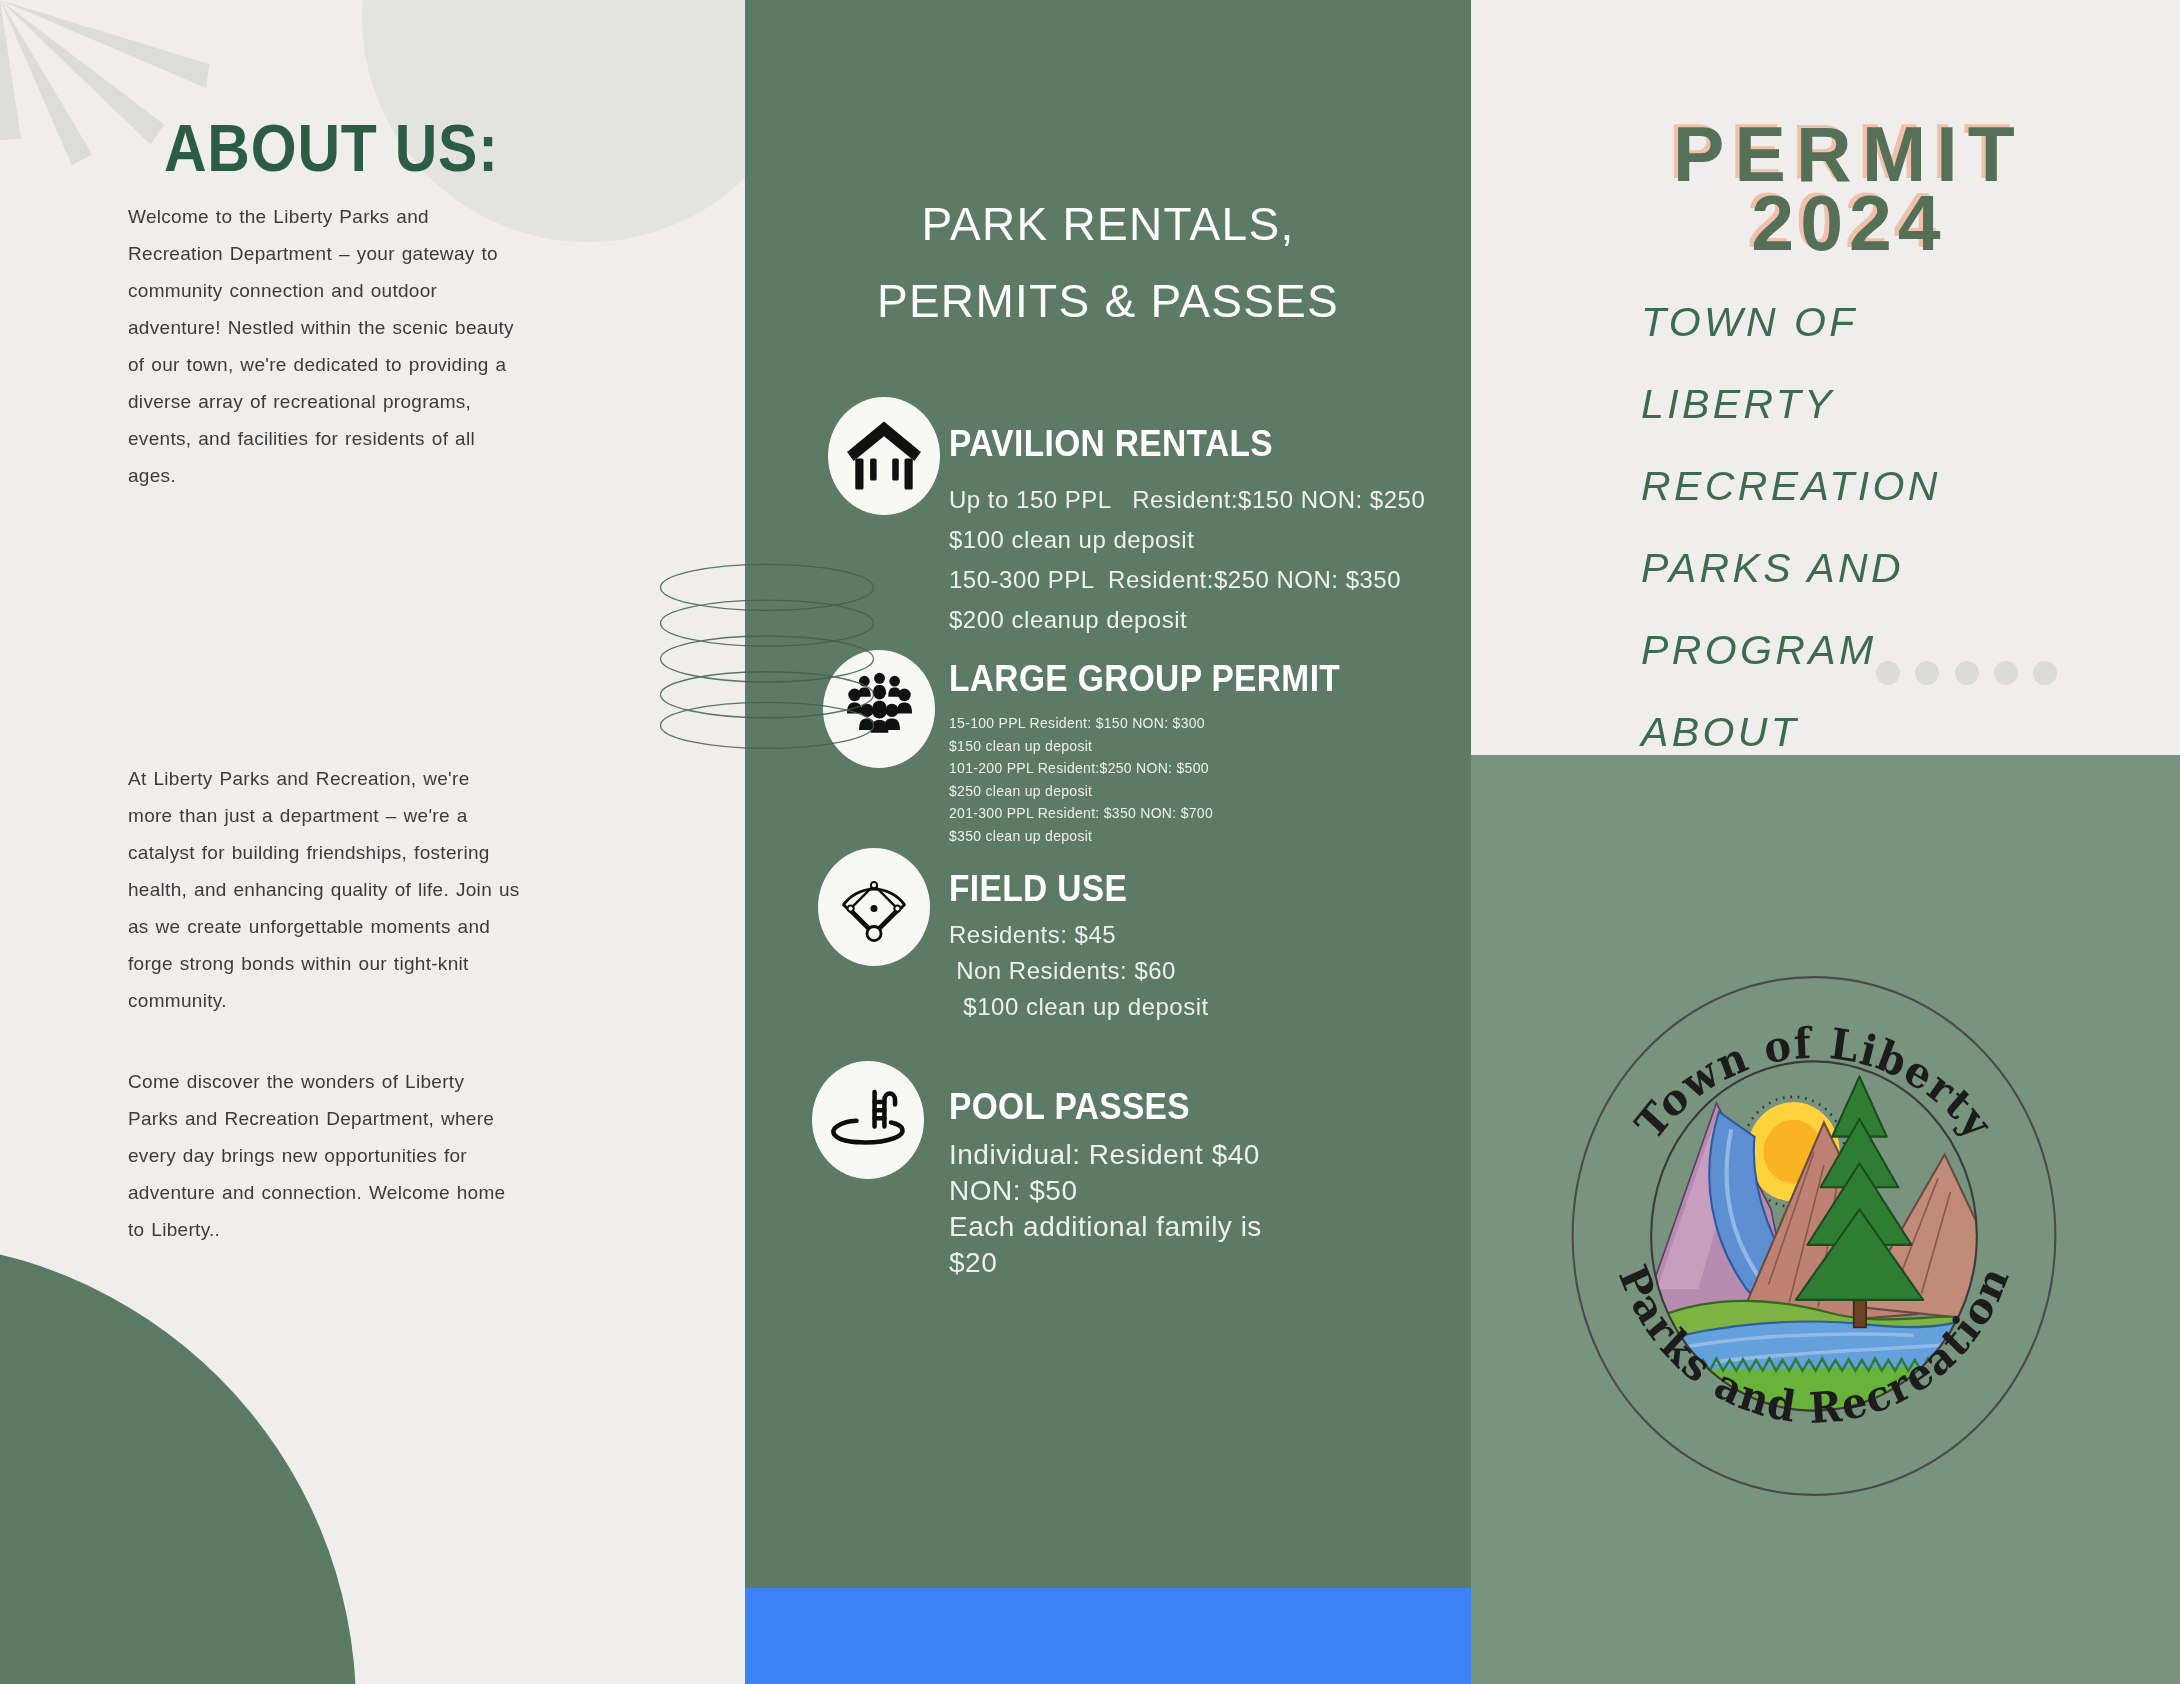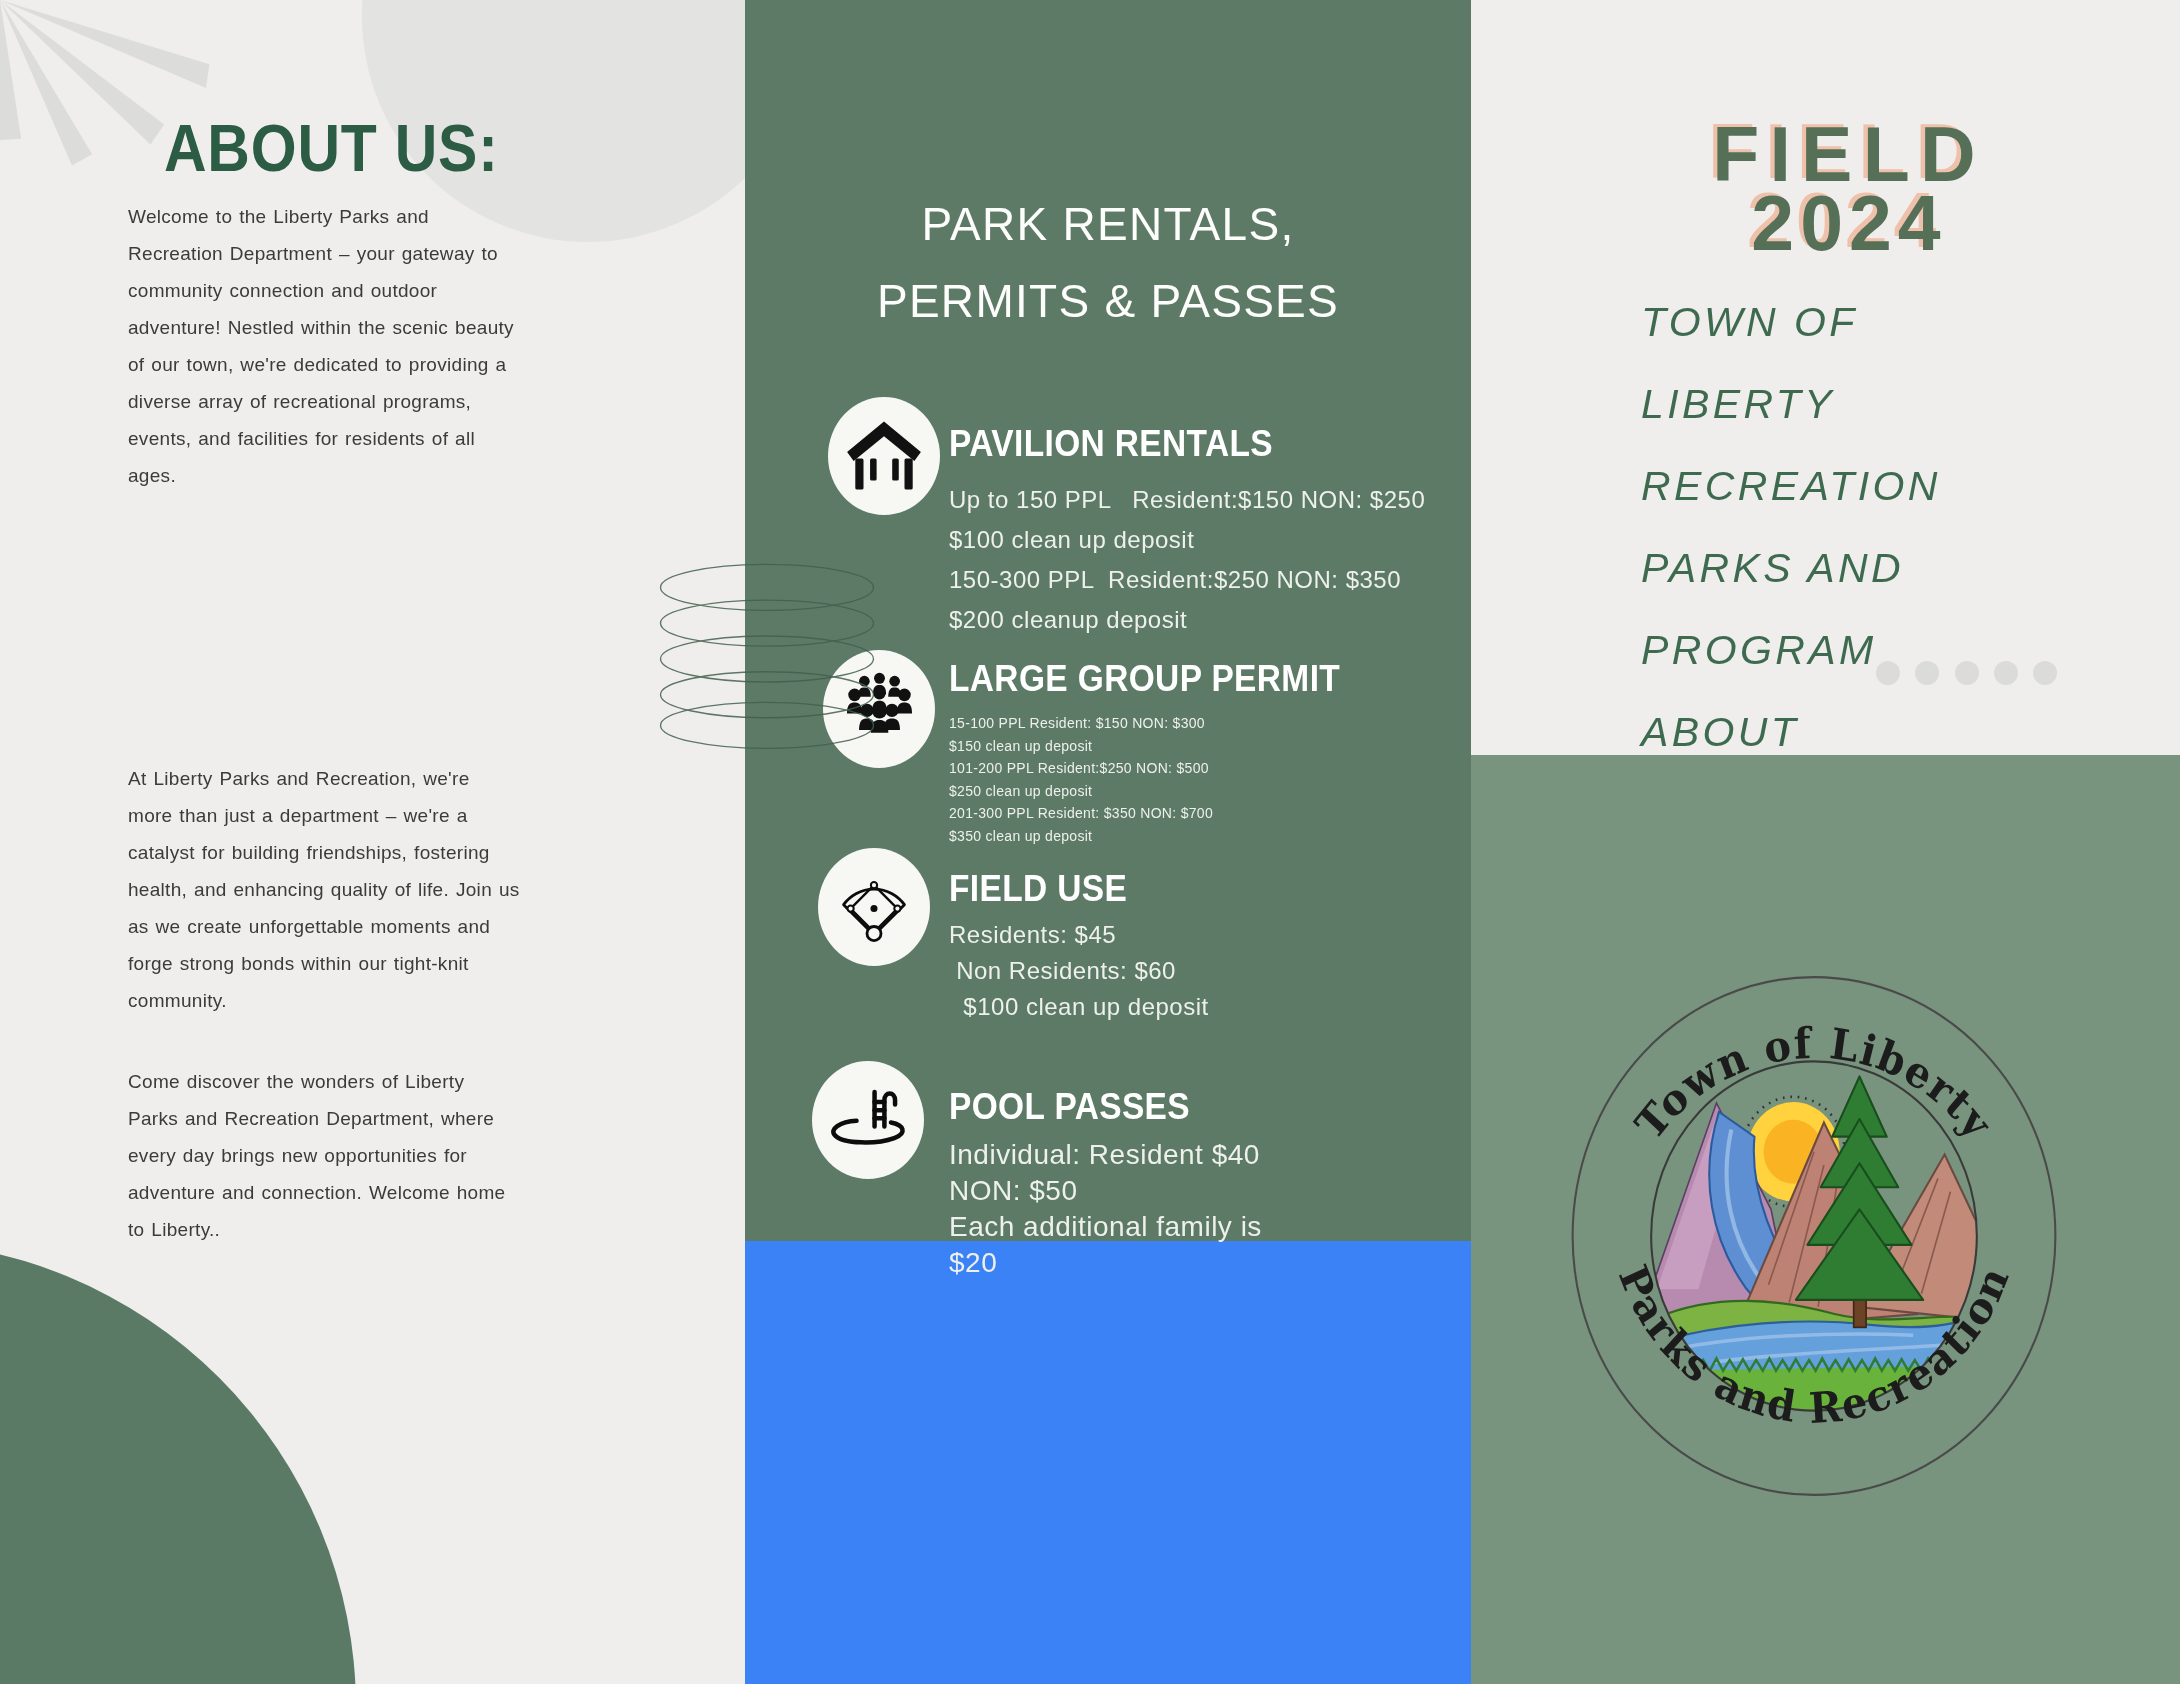--- a/index.html
+++ b/index.html
@@ -1,21 +1,21 @@
 <!DOCTYPE html>
 <html style="font-size:13.6px"><head>
 <meta charset="utf-8">
 <style>
   html,body{margin:0;padding:0;background:#888;}
   #canvas{position:relative;width:2181px;height:1685px;overflow:hidden;
           font-family:"Liberation Sans",sans-serif;background:#3b82f6;}
 
   
   .panel-left{position:absolute;left:0;top:0;width:745px;height:1685px;background:#efeeec;overflow:hidden;}
-  .panel-mid{position:absolute;left:745px;top:0;width:726px;height:1241px;background:#5c7a66;padding-left:20px;}
+  .panel-mid{position:absolute;left:745px;top:0;width:726px;height:1588px;background:#5c7a66;padding-left:20px;}
   .panel-right-top{position:absolute;left:1471px;top:0;width:710px;height:755px;background:#efeeec;}
   .panel-right-bottom{position:absolute;left:1471px;top:755px;width:710px;height:930px;background:#78947e;}
 
   
   .gray-circle{position:absolute;left:362px;top:-209px;width:451px;height:451px;border-radius:50%;background:#e3e3e1;z-index:0;}
   .green-blob{position:absolute;left:-578px;top:1241px;width:934px;height:934px;border-radius:50%;background:#5b7a66;z-index:1;}
   .sunburst{position:absolute;left:0;top:0;z-index:0;}
 
   
   .about-heading{position:absolute;left:164px;top:109px;z-index:2;margin:0;
@@ -214,21 +214,21 @@
       <ellipse cx="135" cy="38" rx="125" ry="27"></ellipse>
       <ellipse cx="135" cy="80" rx="125" ry="27"></ellipse>
       <ellipse cx="135" cy="122" rx="125" ry="27"></ellipse>
       <ellipse cx="135" cy="164" rx="125" ry="27"></ellipse>
       <ellipse cx="135" cy="200" rx="125" ry="27"></ellipse>
     </g>
   </svg>
 
   <div class="panel-right-top">
     <div class="spring-block">
-      <span>FIELD</span>
+      <span>PERMIT</span>
       <span class="spring-year">2024</span>
     </div>
     <div class="dots">
       <span></span>
         <span></span>
         <span></span>
         <span></span>
         <span></span>
     </div>
     <div class="cover-title">

